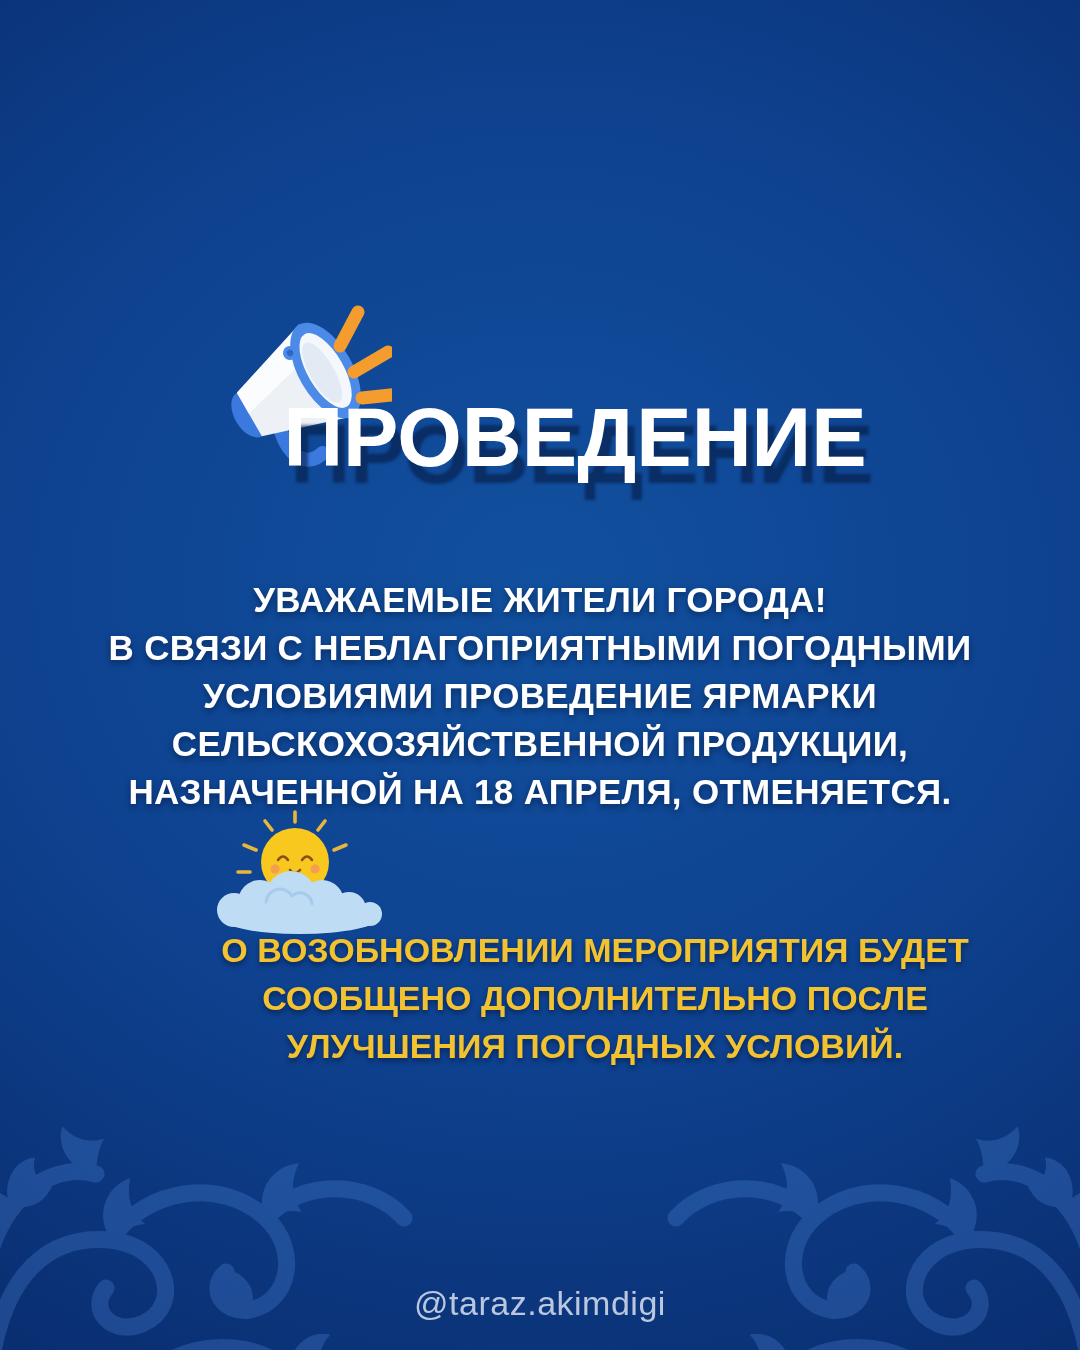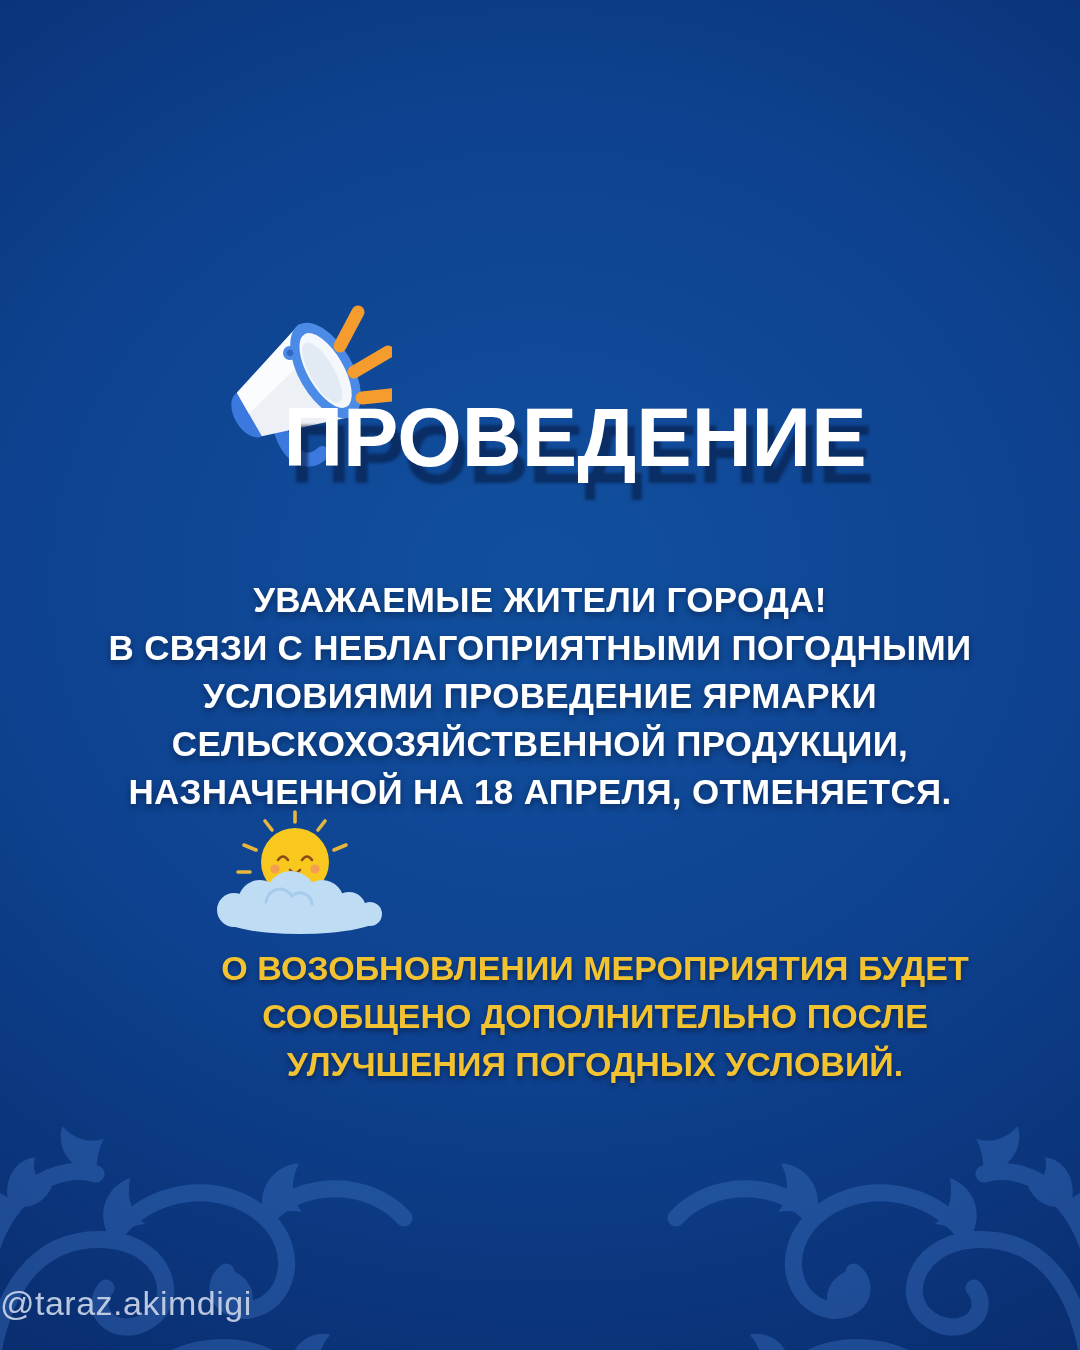--- a/index.html
+++ b/index.html
@@ -24,24 +24,23 @@
     position:absolute;top:576px;left:50%;transform:translateX(-50%);
     width:940px;text-align:center;color:#ffffff;font-weight:700;
     font-size:35px;line-height:48px;letter-spacing:.3px;white-space:pre-line;
     text-shadow:0 3px 6px rgba(3,16,45,.5);
   }
   .weather{position:absolute;left:198px;top:810px;}
   .notice{
     position:absolute;top:926px;left:145px;width:900px;text-align:center;
     font-weight:700;font-size:34px;line-height:48px;white-space:pre-line;
     text-shadow:0 3px 5px rgba(3,16,45,.55);
-    margin-top:18px;
   }
   .footer{
-    position:absolute;top:1284px;left:0;width:100%;
+    position:absolute;top:1284px;left:0;width:100%;text-align:center;
     font-size:34px;font-weight:400;color:#c9d4e8;opacity:.92;letter-spacing:.5px;
   }
 </style>
 </head>
 <body>
 
 <div class="poster">
 
   <div class="orn orn-bl">
     <svg width="450" height="470" viewBox="0 0 450 470">

